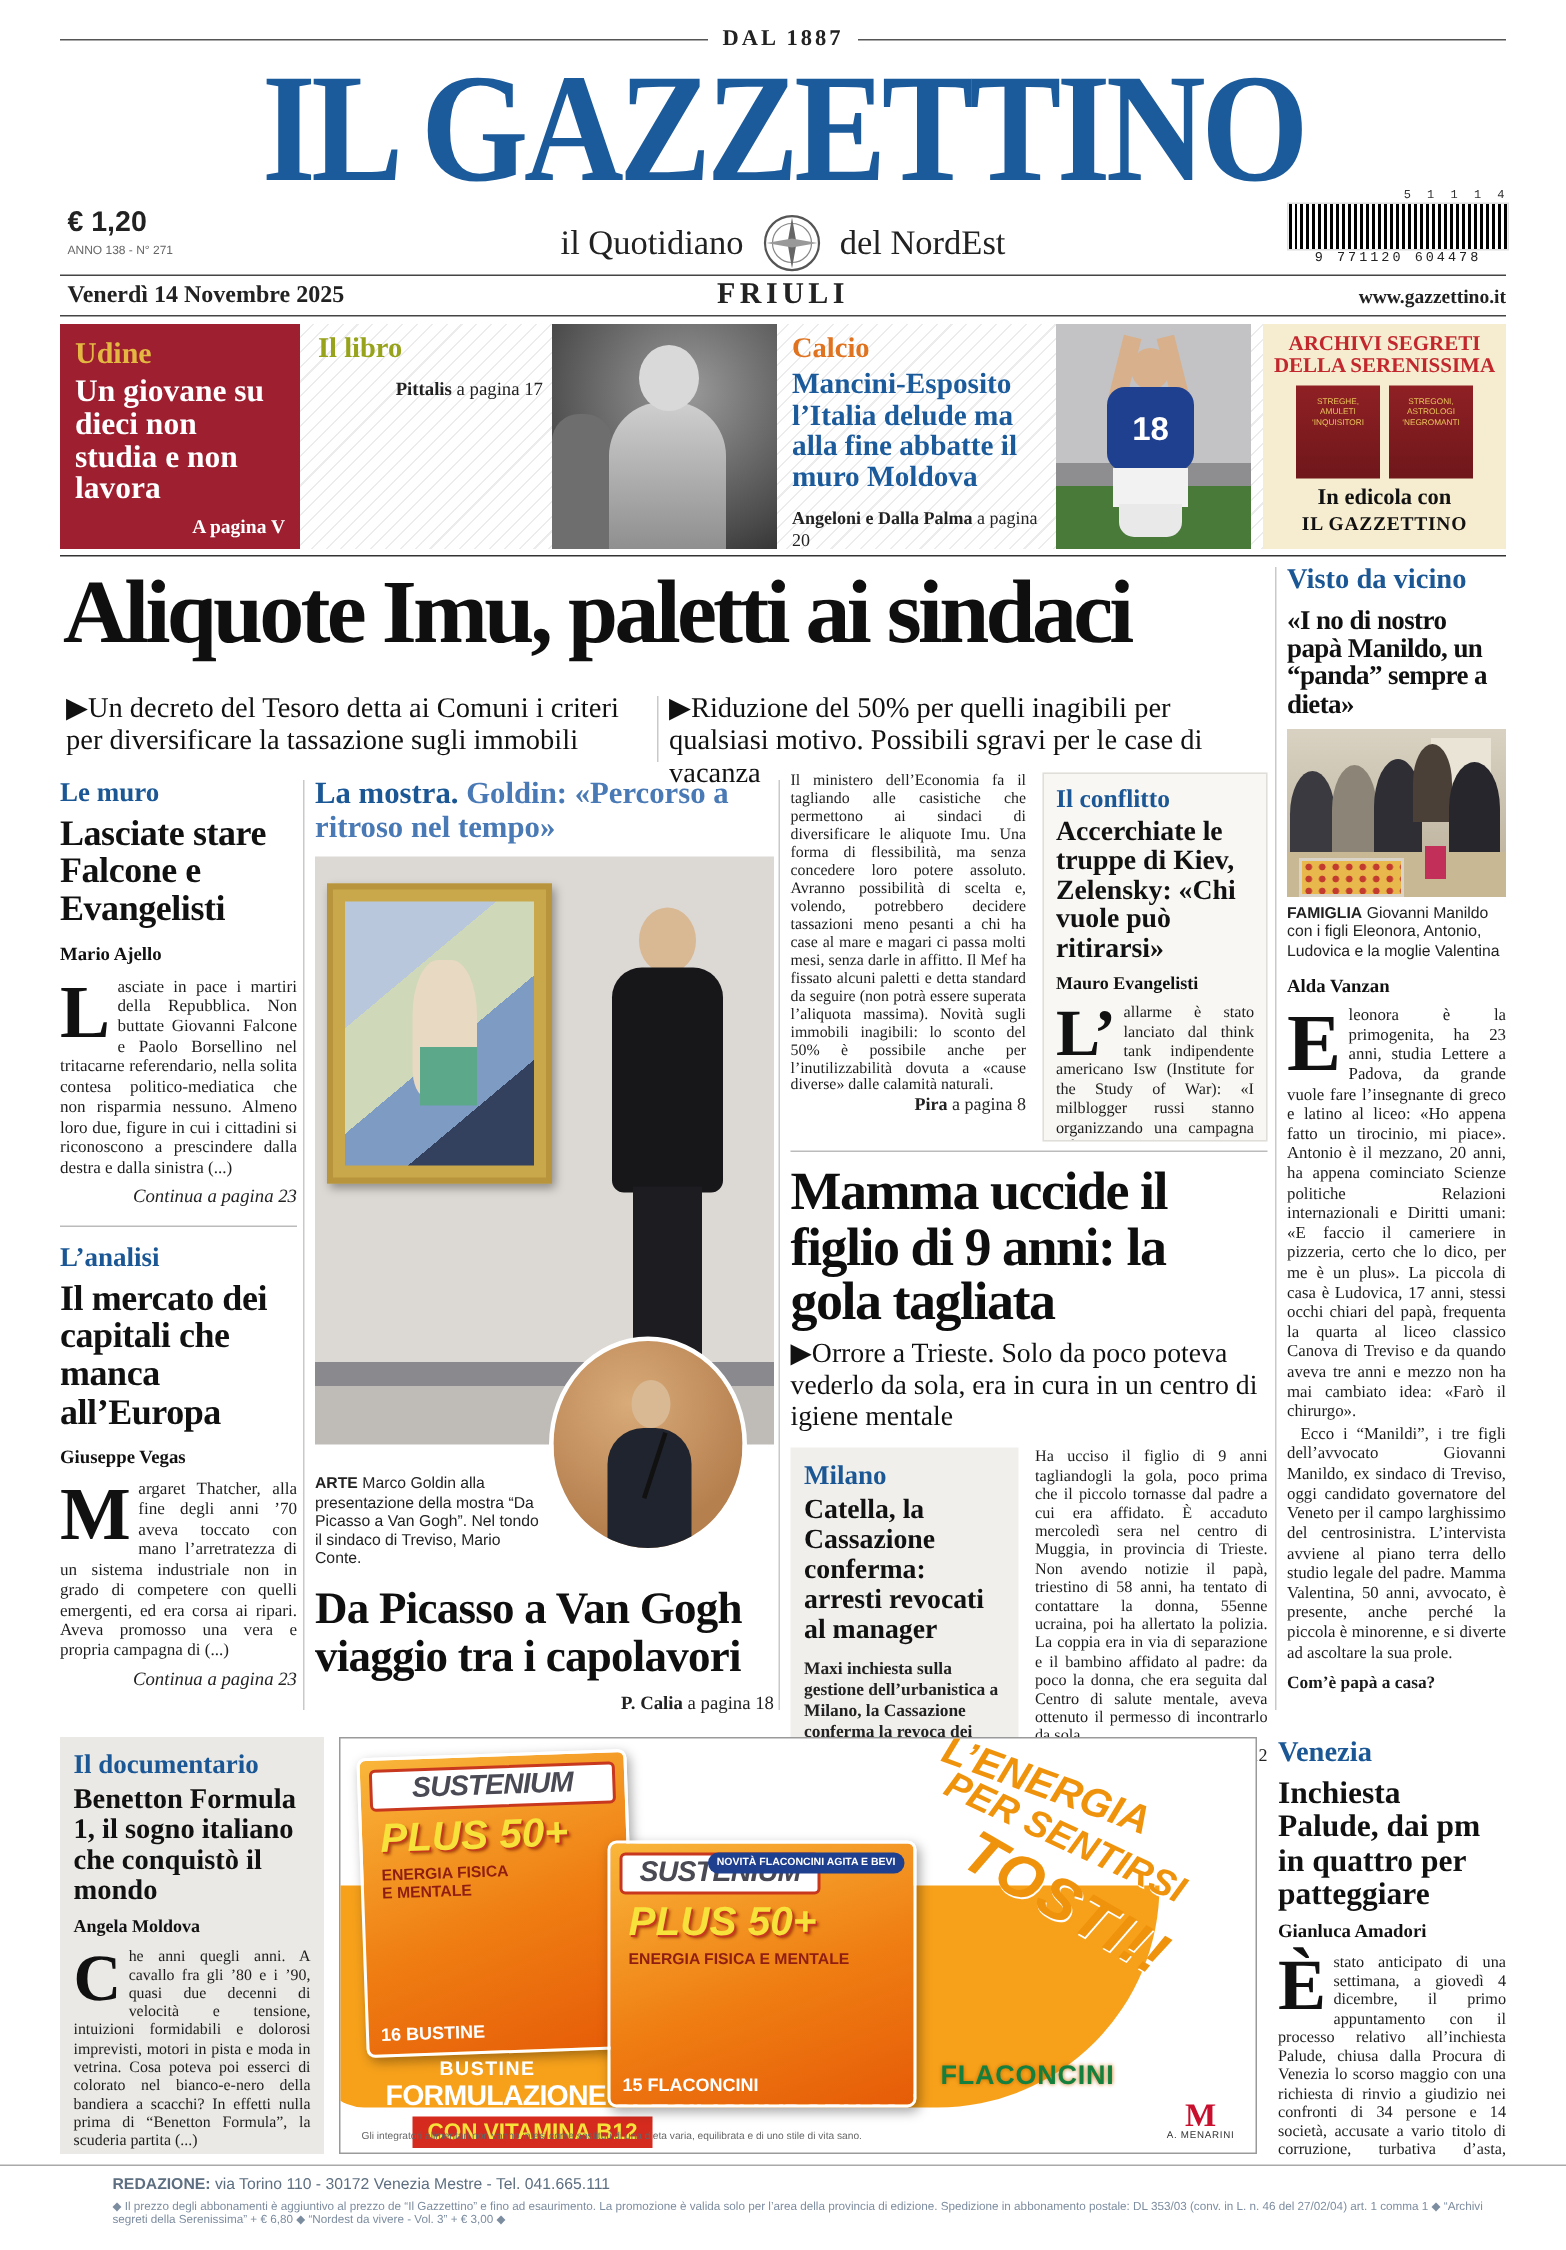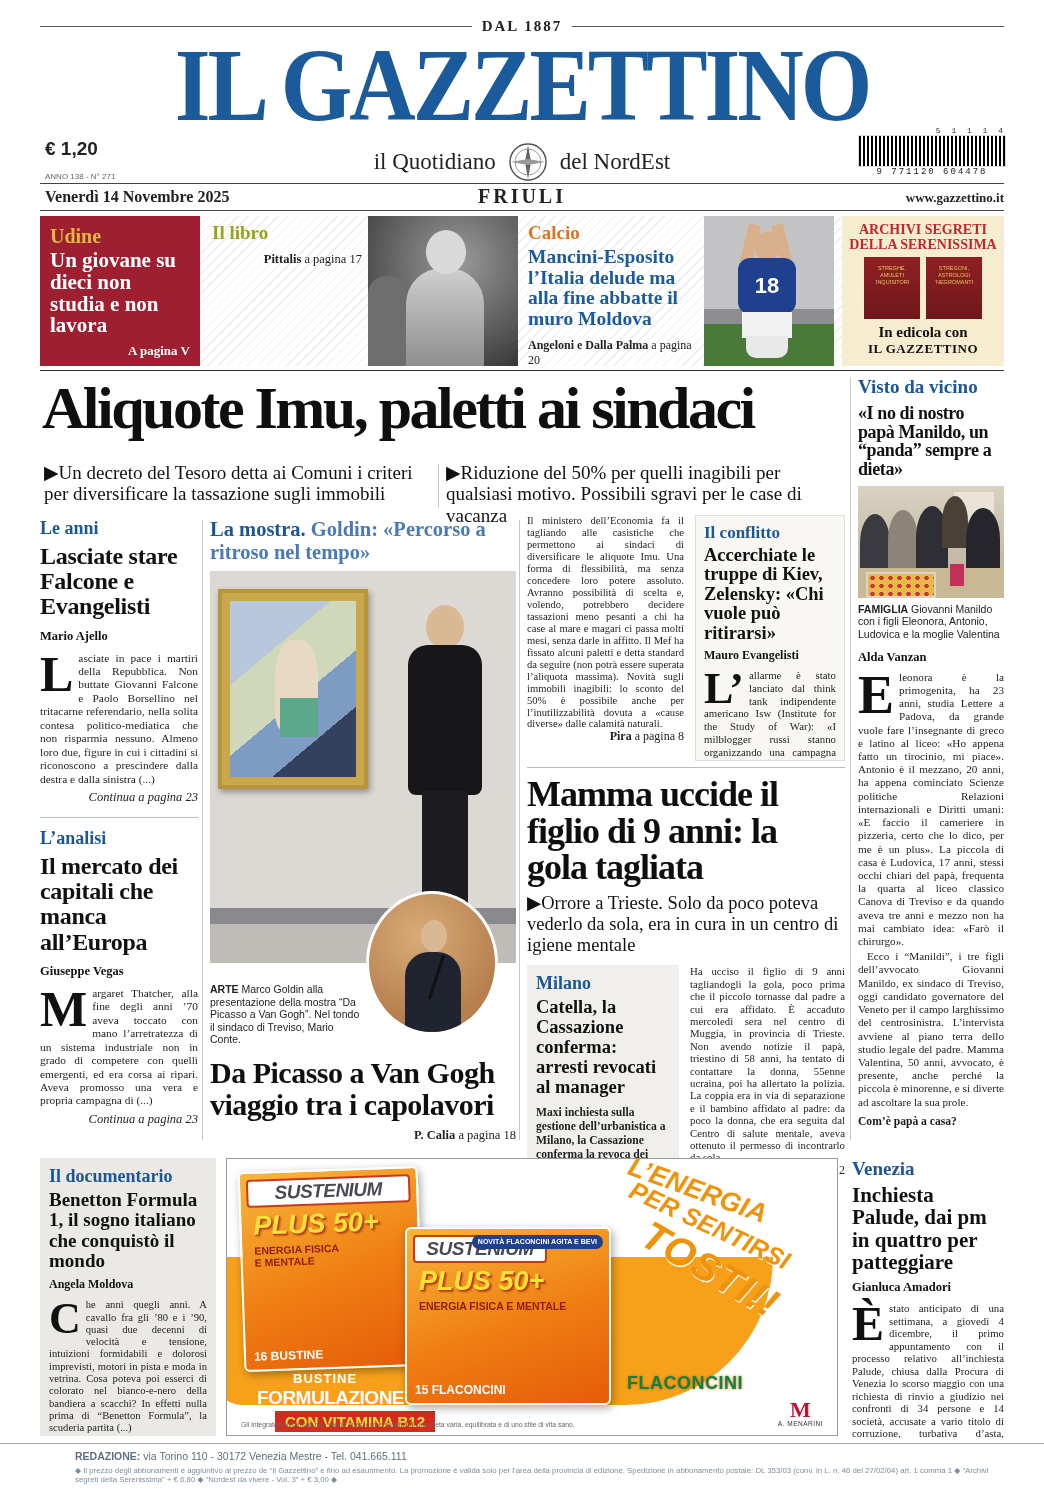--- a/index.html
+++ b/index.html
@@ -16,21 +16,21 @@
   .rule{background:#444;}
   .vsep{background:#c9c9c9;width:1px;}
 
   
   .dalrow{left:40px;top:18px;width:964px;display:flex;align-items:center;gap:10px;}
   .dalrow .line{flex:1;height:1px;background:#555;}
   .dal{font-size:15px;font-weight:bold;letter-spacing:2px;color:#222;}
   .brand{left:0;top:26px;width:1044px;text-align:center;color:#1c5b9b;font-weight:bold;font-size:92px;letter-spacing:-3px;transform:scaleY(1.12);transform-origin:top center;white-space:nowrap;}
   .priceblock{left:45px;top:138px;}
   .price{font-family:"Liberation Sans",sans-serif;font-weight:bold;font-size:19px;color:#222;}
-  .issue{font-family:"Liberation Sans",sans-serif;font-size:8px;color:#666;margin-top:12px;}
+  .issue{font-family:"Liberation Sans",sans-serif;font-size:8px;color:#666;margin-top:2px;}
   .quotrow{left:322px;top:142px;width:400px;display:flex;align-items:center;justify-content:center;gap:12px;font-size:23px;color:#222;}
   .compass{width:40px;height:40px;}
   .barcodebox{left:858px;top:126px;width:148px;height:52px;}
   .bc-top{font-family:"Liberation Mono",monospace;font-size:8px;text-align:right;letter-spacing:3px;color:#333;}
   .bc-bars{height:30px;background:repeating-linear-gradient(90deg,#000 0 2px,#fff 2px 4px);border:1px solid #ddd;}
   .bc-num{font-family:"Liberation Mono",monospace;font-size:9px;letter-spacing:2px;color:#222;text-align:center;}
   .rule-m1{left:40px;top:183px;width:964px;height:1px;}
   .daterow-date{left:45px;top:188px;font-weight:bold;font-size:16px;color:#222;}
   .daterow-ed{left:0;top:185px;width:1044px;text-align:center;font-weight:bold;font-size:20px;letter-spacing:3px;color:#222;}
   .daterow-site{left:1004px;top:190px;transform:translateX(-100%);font-weight:bold;font-size:13px;color:#222;}
@@ -303,21 +303,21 @@
     </div>
     <div class="body-txt" style="text-indent:9px;margin-top:2px;font-size:11.2px;">Ecco i “Manildi”, i tre figli dell’avvocato Giovanni Manildo, ex sindaco di Treviso, oggi candidato governatore del Veneto per il campo larghissimo del centrosinistra. L’intervista avviene al piano terra dello studio legale del padre. Mamma Valentina, 50 anni, avvocato, è presente, anche perché la piccola è minorenne, e si diverte ad ascoltare la sua prole.</div>
     <div class="visto-q">Com’è papà a casa?</div>
 
   </div>
 
   <div class="abs vsep vsep1"></div>
   <div class="abs vsep vsep2"></div>
 
   <div class="abs col1 serif">
-    <div class="kicker">Le anni</div>
+    <div class="kicker">Le muro</div>
     <div class="col-h">Lasciate stare Falcone e Evangelisti</div>
     <span class="byline">Mario Ajello</span>
     <div class="body-txt">
       <span class="dropcap dc-4">L</span><span>asciate in pace i martiri della Repubblica. Non buttate Giovanni Falcone e Paolo Borsellino nel tritacarne referendario, nella solita contesa politico-mediatica che non risparmia nessuno. Almeno loro due, figure in cui i cittadini si riconoscono a prescindere dalla destra e dalla sinistra (...)</span>
     </div>
     <div class="continua">Continua a pagina 23</div>
     <div class="col1-div"></div>
     <div class="kicker">L’analisi</div>
     <div class="col-h">Il mercato dei capitali che manca all’Europa</div>
     <span class="byline" style="display:block;margin-top:9px;">Giuseppe Vegas</span>

